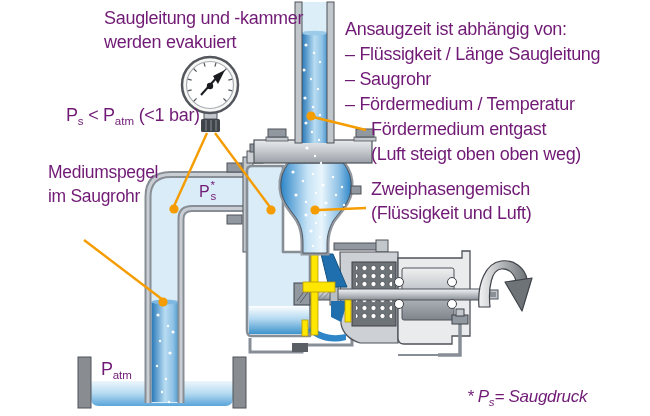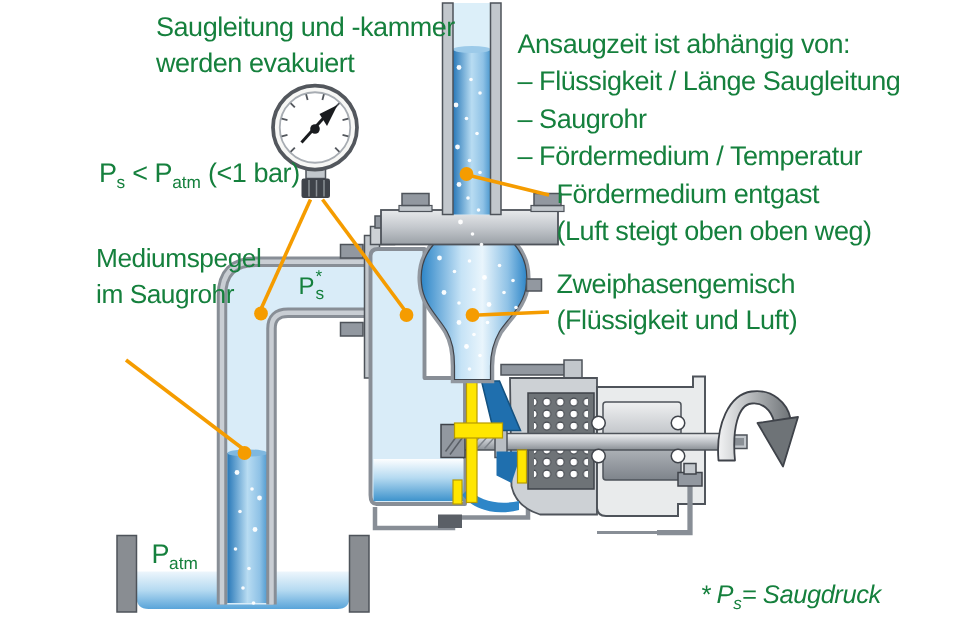--- a/index.html
+++ b/index.html
@@ -1,28 +1,28 @@
 <!DOCTYPE html>
 <html><head>
 <meta charset="utf-8">
 <style>
   html,body{margin:0;padding:0;background:#ffffff;}
   .stage{
     position:relative;width:623px;height:416px;background:#ffffff;overflow:hidden;
-    font-family:"Liberation Sans", sans-serif;color:#15803d;
+    font-family:"Liberation Sans", sans-serif;color:#701a75;
   }
   .stage svg{position:absolute;left:0;top:0;}
   .lbl{position:absolute;font-size:18px;line-height:24px;letter-spacing:-0.3px;white-space:nowrap;}
   .sb{font-size:11.5px;position:relative;top:4px;letter-spacing:0;}
   .stack{display:inline-flex;flex-direction:column;align-items:flex-start;font-size:11.5px;line-height:9px;position:relative;top:0px;margin-left:1px;vertical-align:top;}
   .stack .up{position:relative;top:1px;}
   .stack .dn{position:relative;top:3px;}
   #lbl-evacuated{left:104px;top:6px;}
   #lbl-pressure{left:66px;top:103px;}
-  #lbl-medium{left:64px;top:161px;font-size:17.5px;line-height:23.5px;}
+  #lbl-medium{left:48px;top:161px;font-size:17.5px;line-height:23.5px;}
   #lbl-ps-star{left:199px;top:180px;font-size:16px;}
   #lbl-patm{left:101px;top:357px;}
   #lbl-suction-time{left:345px;top:17px;line-height:25px;}
   #lbl-degassed{left:371px;top:117px;line-height:25px;}
   #lbl-two-phase{left:371px;top:177px;line-height:24px;}
   #lbl-footnote{left:467px;top:385px;font-size:17px;font-style:italic;}
 </style>
 </head>
 <body>
 

